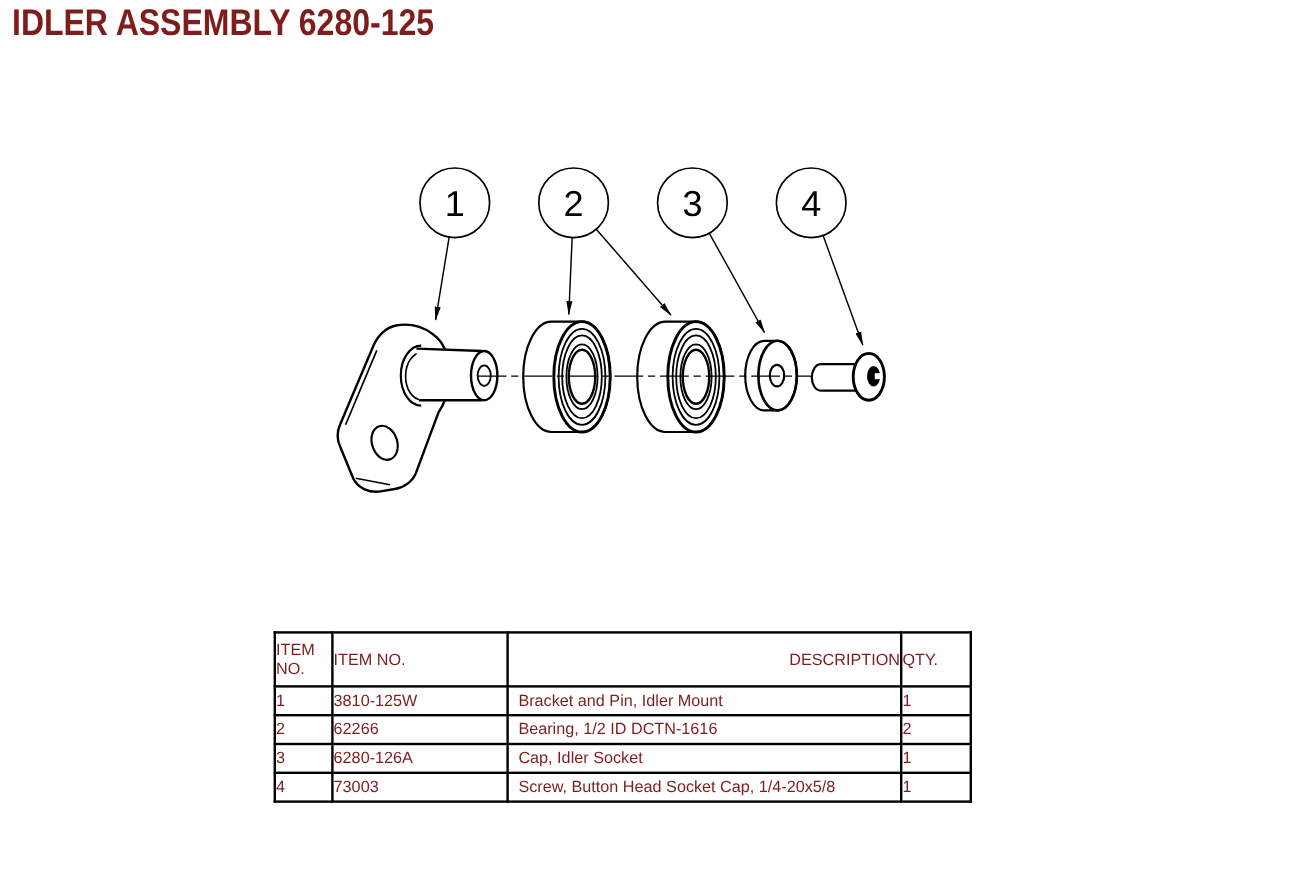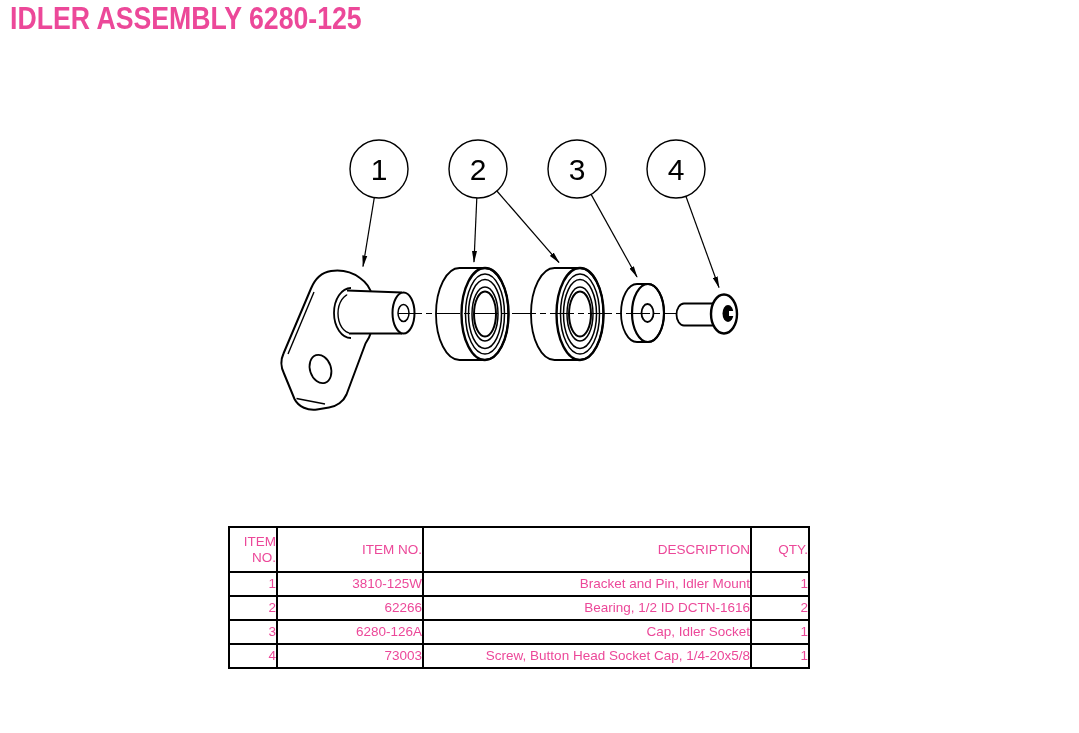--- a/index.html
+++ b/index.html
@@ -7,21 +7,21 @@
     padding: 0;
     background: #ffffff;
   }
   .page {
     position: relative;
     width: 1079px;
     height: 733px;
     background: #ffffff;
     overflow: hidden;
     font-family: "Liberation Sans", sans-serif;
-    color: #ec4899;
+    color: #7f1d1d;
   }
   .title {
     position: absolute;
     left: 10px;
     top: 3px;
     font-size: 31px;
     font-weight: bold;
     line-height: 1.0;
     letter-spacing: 0px;
     transform: scaleX(0.86);
@@ -41,30 +41,30 @@
     top: 526px;
     border-collapse: collapse;
     table-layout: fixed;
     width: 580px;
     font-size: 13.5px;
     line-height: 1.12;
   }
   .parts-table th, .parts-table td {
     border: 2px solid #000000;
     font-weight: normal;
-    text-align: right;
+    text-align: left;
     vertical-align: middle;
     padding: 0;
     overflow: hidden;
     box-sizing: border-box;
   }
   .parts-table thead tr { height: 45px; }
   .parts-table tbody tr { height: 24px; }
   .parts-table .col-desc-cell {
-    text-align: right;
+    text-align: left;
     padding-left: 8px;
   }
   .parts-table th.col-head-desc {
     text-align: right;
     padding-left: 8px;
   }
 </style>
 </head>
 <body>
 

